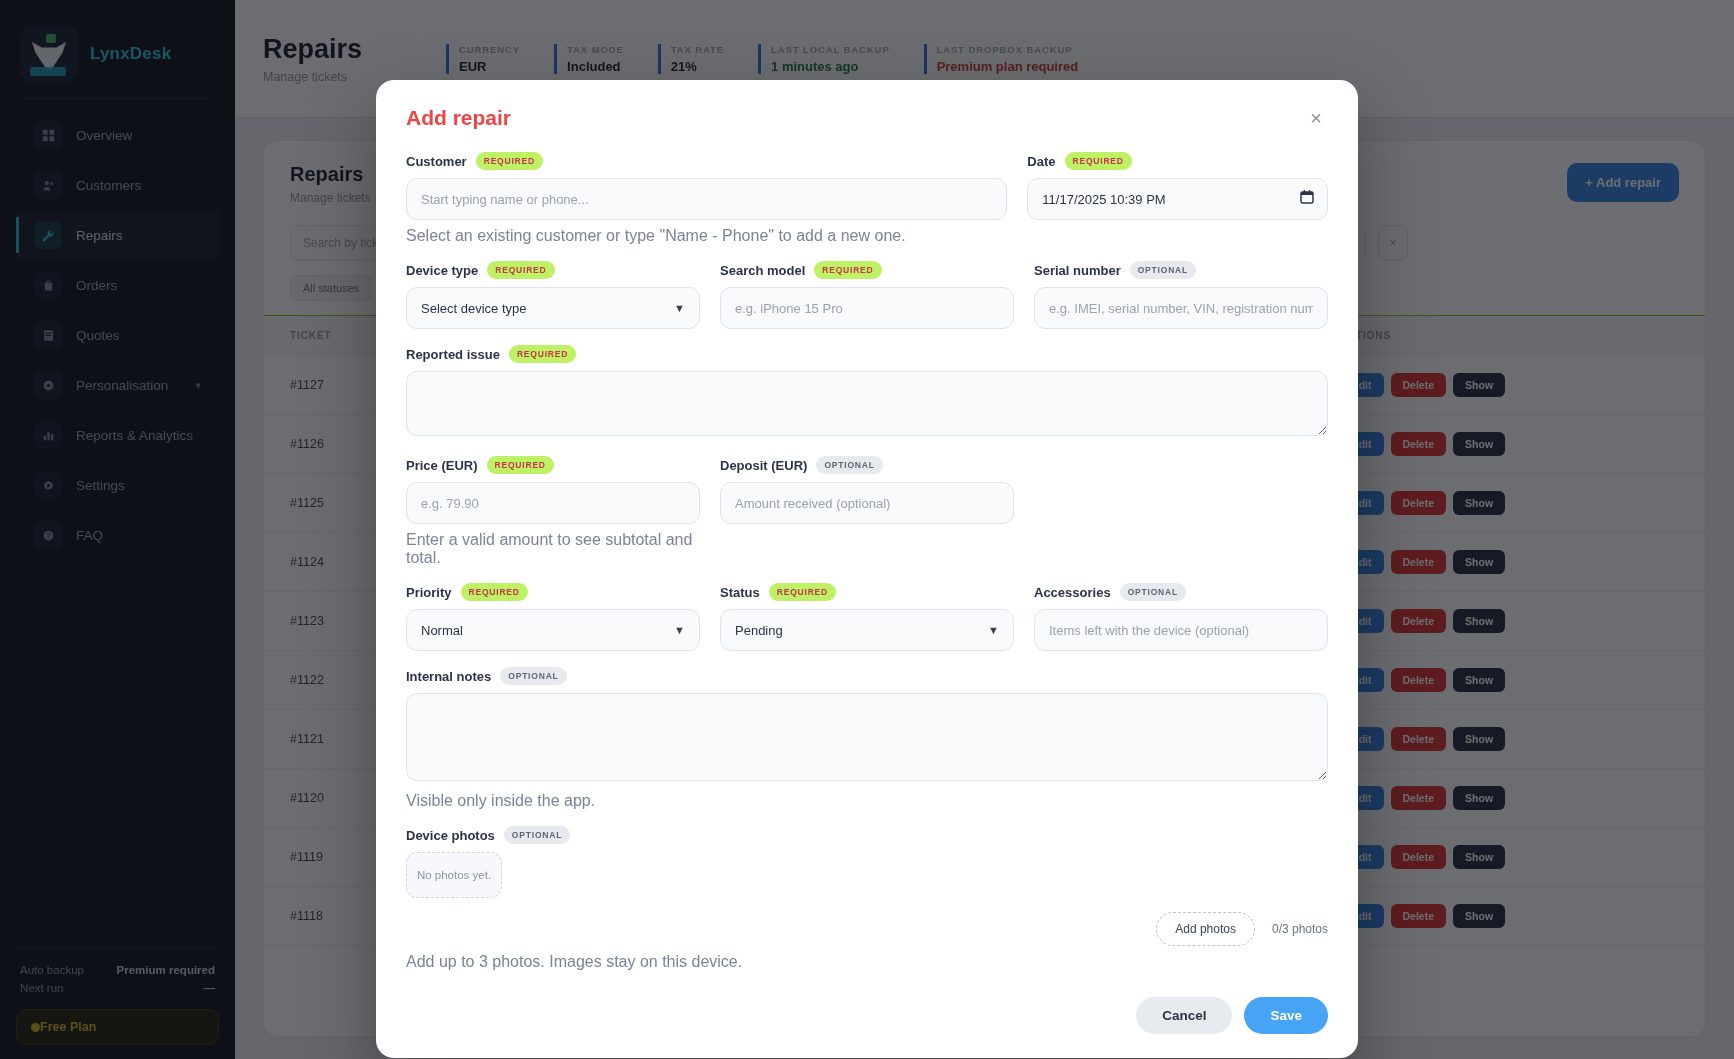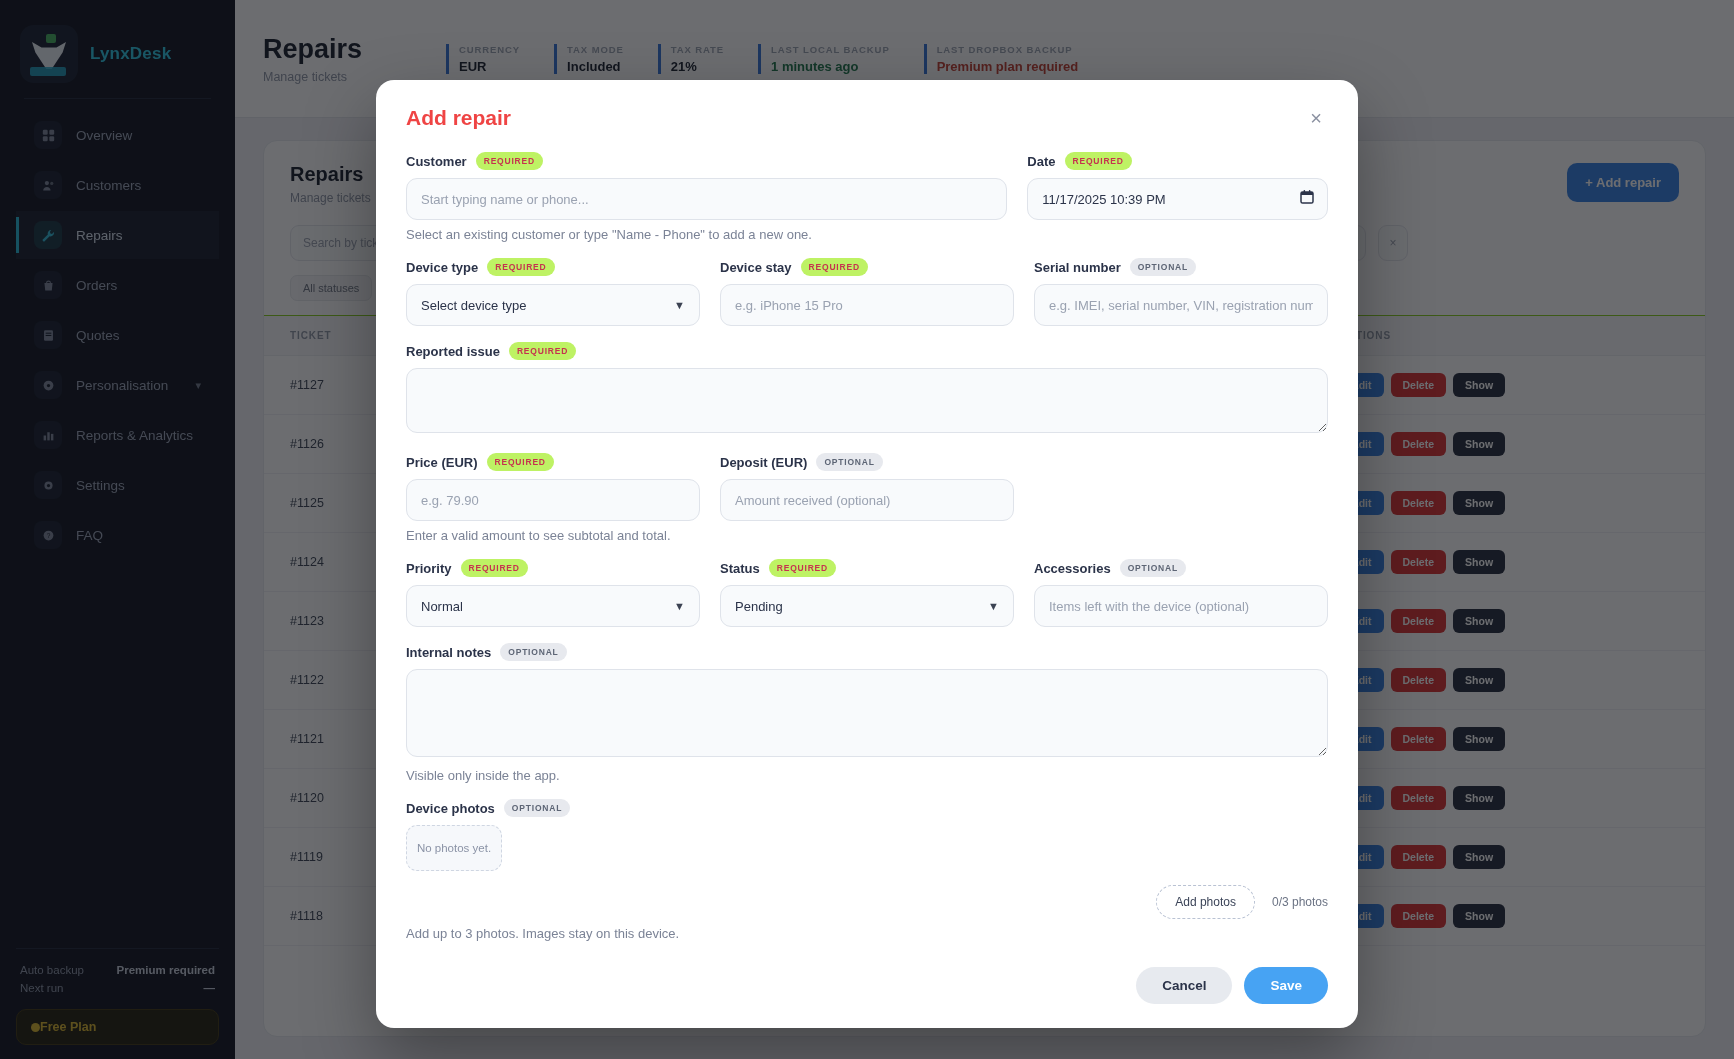--- a/index.html
+++ b/index.html
@@ -143,21 +143,21 @@
   }
   .fld::placeholder { color: #9aa2b1; }
   select.fld { appearance: none; -webkit-appearance: none; background-image: none; padding-right: 34px; }
   .sel-wrap { position: relative; }
   .sel-wrap .chev { position:absolute; right: 15px; top: 50%; transform: translateY(-50%); pointer-events:none; color:#3b4252; font-size: 11px; }
   .date-wrap { position: relative; }
   .date-wrap .cal { position:absolute; right: 14px; top: 50%; transform: translateY(-50%); pointer-events:none; }
 
   textarea.fld { height: 65px; padding: 11px 14px; resize: vertical; line-height: 1.4; }
   textarea.tall { height: 88px; }
-  .hint { font-size: 13px; color: #7b8396; margin-top: 7px; }
+  .hint { font-size: 16px; color: #7b8396; margin-top: 7px; }
 
   .photo-box {
     width: 96px; height: 46px; border: 1px dashed #cfd6e2; border-radius: 11px;
     background: #f6f8fb; display:flex; align-items:center; justify-content:center;
     font-size: 11.5px; color: #8b93a6; margin-top: 6px;
   }
   .photo-actions { display:flex; align-items:center; gap: 17px; margin-top: 14px; justify-content: flex-end; }
   .btn-photos {
     border: 1px dashed #b9c2d3; background:#fff; border-radius: 999px;
     font-size: 12px; color: #3b4458; padding: 9px 18px; cursor:pointer;
@@ -500,21 +500,21 @@
           <span class="t">Device type</span>
           <span class="badge req">REQUIRED</span>
         </div>
         <div class="sel-wrap">
           <select class="fld" id="sel-device-type"><option value="Select device type">Select device type</option><option value="Phone">Phone</option><option value="Tablet">Tablet</option><option value="Laptop">Laptop</option><option value="Desktop">Desktop</option><option value="Console">Console</option><option value="Other">Other</option></select>
           <span class="chev">▼</span>
         </div>
       </div>
       <div class="col">
         <div class="lbl">
-          <span class="t">Device stay</span>
+          <span class="t">Search model</span>
           <span class="badge req">REQUIRED</span>
         </div>
         <input class="fld" type="text" placeholder="e.g. iPhone 15 Pro" style="">
       </div>
       <div class="col">
         <div class="lbl">
           <span class="t">Serial number</span>
           <span class="badge opt">OPTIONAL</span>
         </div>
         <input class="fld" type="text" placeholder="e.g. IMEI, serial number, VIN, registration number..." style="">

